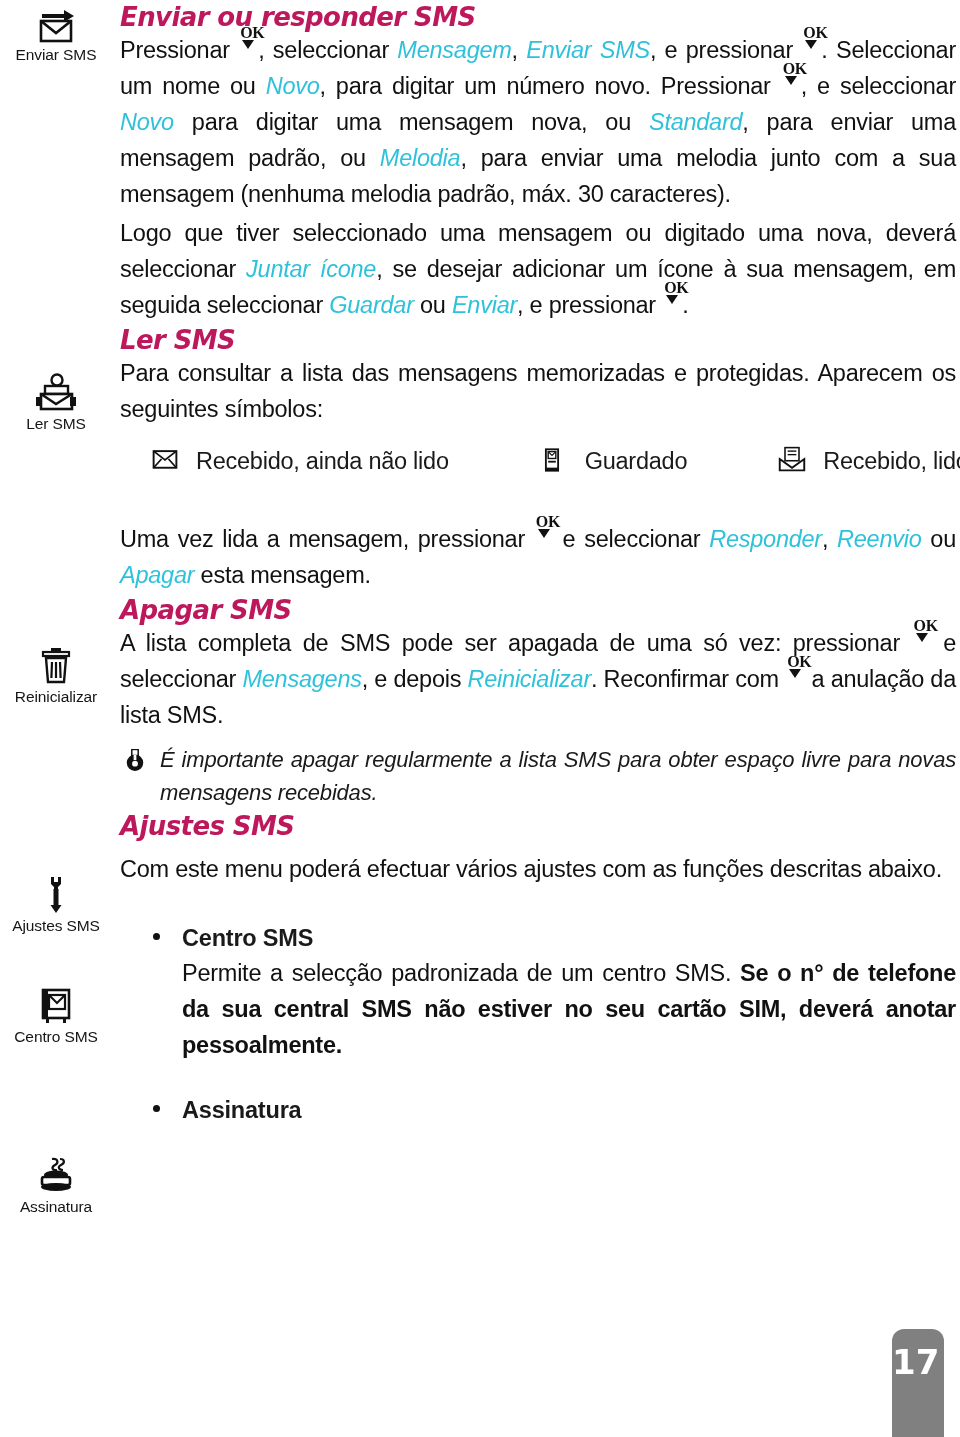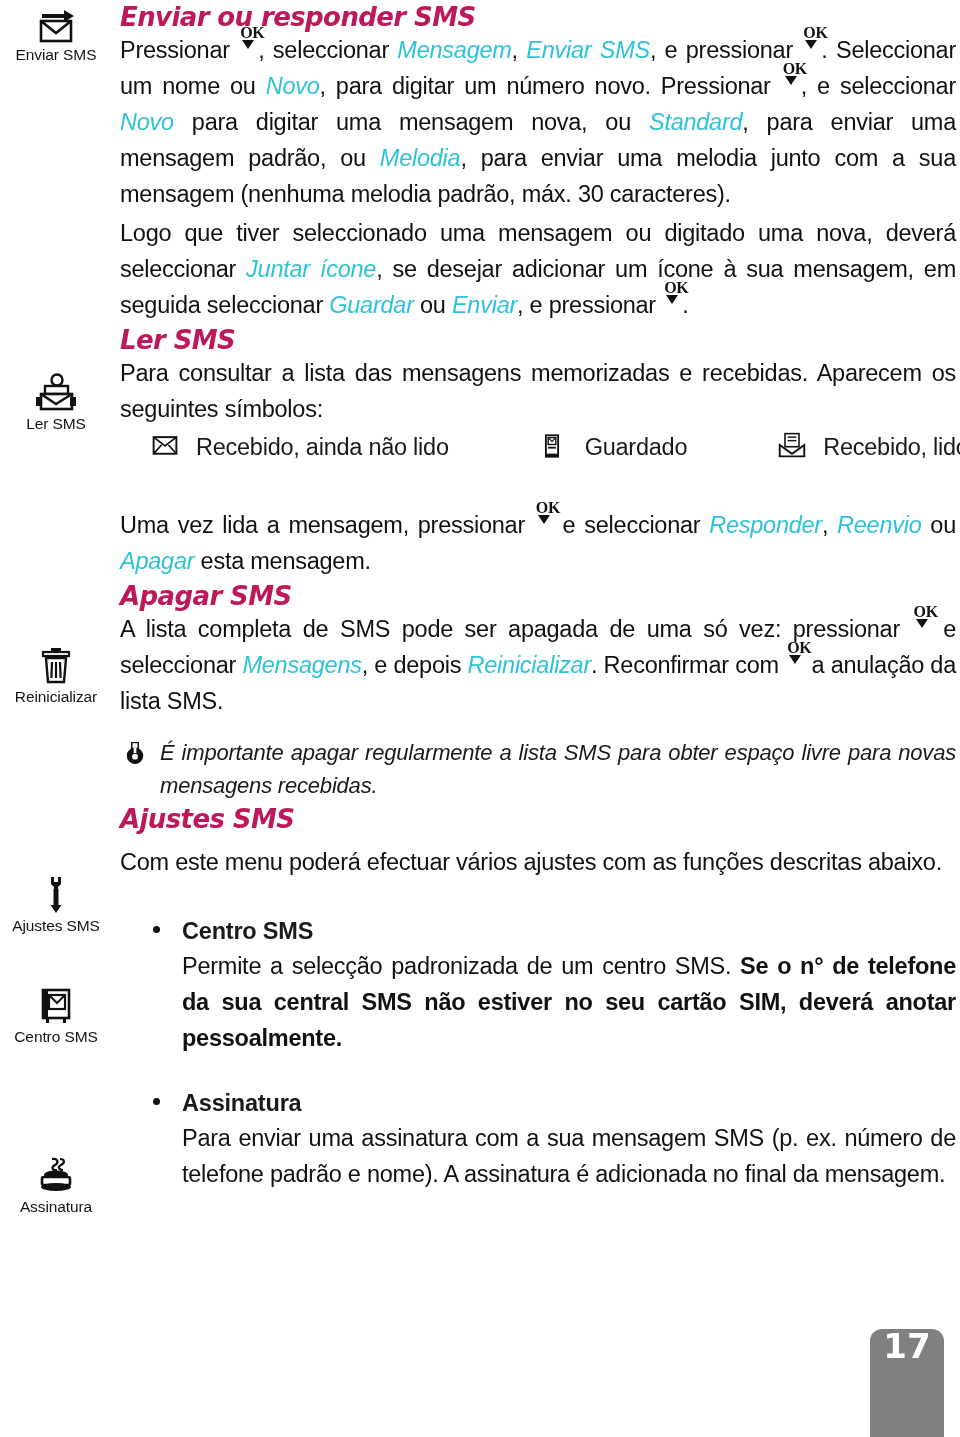--- a/index.html
+++ b/index.html
@@ -120,21 +120,21 @@
     font-size: 23.5px;
     line-height: 34px;
     letter-spacing: -0.2px;
   }
 
   
   .symbols {
     display: flex;
     align-items: center;
     padding-left: 30px;
-    margin-top: 4px;
+    margin-top: 18px;
     gap: 45px;
   }
   .sym {
     display: flex;
     align-items: center;
   }
   .sym .glyph { width: 34px; height: 32px; line-height: 0; }
   .sym .txt {
     font-size: 23.5px;
     letter-spacing: -0.25px;
@@ -170,31 +170,31 @@
     border-left: 6px solid transparent;
     border-right: 6px solid transparent;
     border-top: 9px solid #111;
   }
 
   
   .pagetab {
     position: absolute;
     right: 16px;
     bottom: 0;
-    width: 74px;
+    width: 52px;
     height: 108px;
     background: #808080;
     border-radius: 12px 12px 0 0;
     color: #ffffff;
     font-family: "DejaVu Sans", sans-serif;
     font-weight: bold;
     font-size: 34px;
-    text-align: center;
+    text-align: left;
     line-height: 1;
-    padding-top: 0;
+    padding-top: 16px;
     box-sizing: border-box;
     letter-spacing: 0px;
   }
 </style>
 </head>
 <body>
 
 <div id="page">
 
   <div class="rail">
@@ -287,21 +287,21 @@
       <span>Pressionar </span><span class="okkey"><span class="ok-l">OK</span><span class="ok-t"></span></span><span>, seleccionar </span><span class="cy">Mensagem</span><span>, </span><span class="cy">Enviar SMS</span><span>, e pressionar </span><span class="okkey"><span class="ok-l">OK</span><span class="ok-t"></span></span><span>. Seleccionar um nome ou </span><span class="cy">Novo</span><span>, para digitar um número novo. Pressionar </span><span class="okkey"><span class="ok-l">OK</span><span class="ok-t"></span></span><span>, e seleccionar </span><span class="cy">Novo</span><span> para digitar uma mensagem nova, ou </span><span class="cy">Standard</span><span>, para enviar uma mensagem padrão, ou </span><span class="cy">Melodia</span><span>, para enviar uma melodia junto com a sua mensagem (nenhuma melodia padrão, máx. 30 caracteres).</span>
     </div>
 
 
     <div class="body just" style="margin-top:3px;">
       <span>Logo que tiver seleccionado uma mensagem ou digitado uma nova, deverá seleccionar </span><span class="cy">Juntar ícone</span><span>, se desejar adicionar um ícone à sua mensagem, em seguida seleccionar </span><span class="cy">Guardar</span><span> ou </span><span class="cy">Enviar</span><span>, e pressionar </span><span class="okkey"><span class="ok-l">OK</span><span class="ok-t"></span></span><span>.</span>
     </div>
 
     <div class="h-sec" style="margin-top:4px;">Ler SMS</div>
 
-    <div class="body just" style="margin-top:2px;">Para consultar a lista das mensagens memorizadas e recebidas.  Aparecem os seguintes símbolos:</div>
+    <div class="body just" style="margin-top:2px;">Para consultar a lista das mensagens memorizadas e protegidas.  Aparecem os seguintes símbolos:</div>
 
     <div class="symbols">
       <div class="sym">
         <span class="glyph">
           <svg viewBox="0 0 34 32" width="30" height="28" aria-hidden="true">
             <rect x="4" y="7" width="26" height="19" fill="#fff" stroke="#111" stroke-width="2.2"></rect>
             <path d="M4 7 L17 17 L30 7" fill="none" stroke="#111" stroke-width="2"></path>
             <path d="M4 26 L13 16 M30 26 L21 16" fill="none" stroke="#111" stroke-width="2"></path>
           </svg>
         </span>
@@ -337,21 +337,21 @@
     <div class="body just" style="margin-top:44px;">
       <span>Uma vez lida a mensagem, pressionar </span><span class="okkey"><span class="ok-l">OK</span><span class="ok-t"></span></span><span> e seleccionar  </span><span class="cy">Responder</span><span>, </span><span class="cy">Reenvio</span><span> ou </span><span class="cy">Apagar</span><span> esta mensagem.</span>
     </div>
 
     <div class="h-sec" style="margin-top:4px;font-style:italic;">Apagar SMS</div>
 
     <div class="body just" style="margin-top:2px;">
       <span>A lista completa de SMS pode ser apagada de uma só vez: pressionar </span><span class="okkey"><span class="ok-l">OK</span><span class="ok-t"></span></span><span> e seleccionar </span><span class="cy">Mensagens</span><span>, e depois </span><span class="cy">Reinicializar</span><span>. Reconfirmar com </span><span class="okkey"><span class="ok-l">OK</span><span class="ok-t"></span></span><span> a anulação da lista SMS.</span>
     </div>
 
-    <div class="note just" style="margin-top:17px;">
+    <div class="note just" style="margin-top:10px;">
       <span class="note-ico">
         <svg viewBox="0 0 24 24" width="22" height="22" aria-hidden="true">
           <rect x="8.5" y="0.5" width="7" height="7" fill="#fff" stroke="#111" stroke-width="1.6"></rect>
           <circle cx="12" cy="15" r="9" fill="#111"></circle>
           <circle cx="12" cy="16" r="3.2" fill="#fff"></circle>
           <rect x="10.5" y="6" width="3" height="6" fill="#fff"></rect>
         </svg>
       </span>
       <span>É importante apagar regularmente a lista SMS para obter espaço livre para novas mensagens recebidas.</span>
     </div>
@@ -363,20 +363,19 @@
       <span class="bullet-dot"></span>
       <div class="bullet-title">Centro SMS</div>
       <div class="body just">
         <span>Permite a selecção padronizada de um centro SMS. </span><span class="bd">Se o n° de telefone da sua central SMS não estiver  no seu cartão SIM, deverá anotar pessoalmente.</span>
       </div>
     </div>
 
     <div class="bullet-row" style="margin-top:30px;">
       <span class="bullet-dot"></span>
       <div class="bullet-title">Assinatura</div>
-      <div class="body just">Para enviar uma assinatura com a sua mensagem SMS (p. ex. número de telefone padrão e nome). A assinatura é adicionada no final da mensagem.</div>
     </div>
 
   </div>
 
   <div class="pagetab">17</div>
 
 </div>
 
 </body></html>

